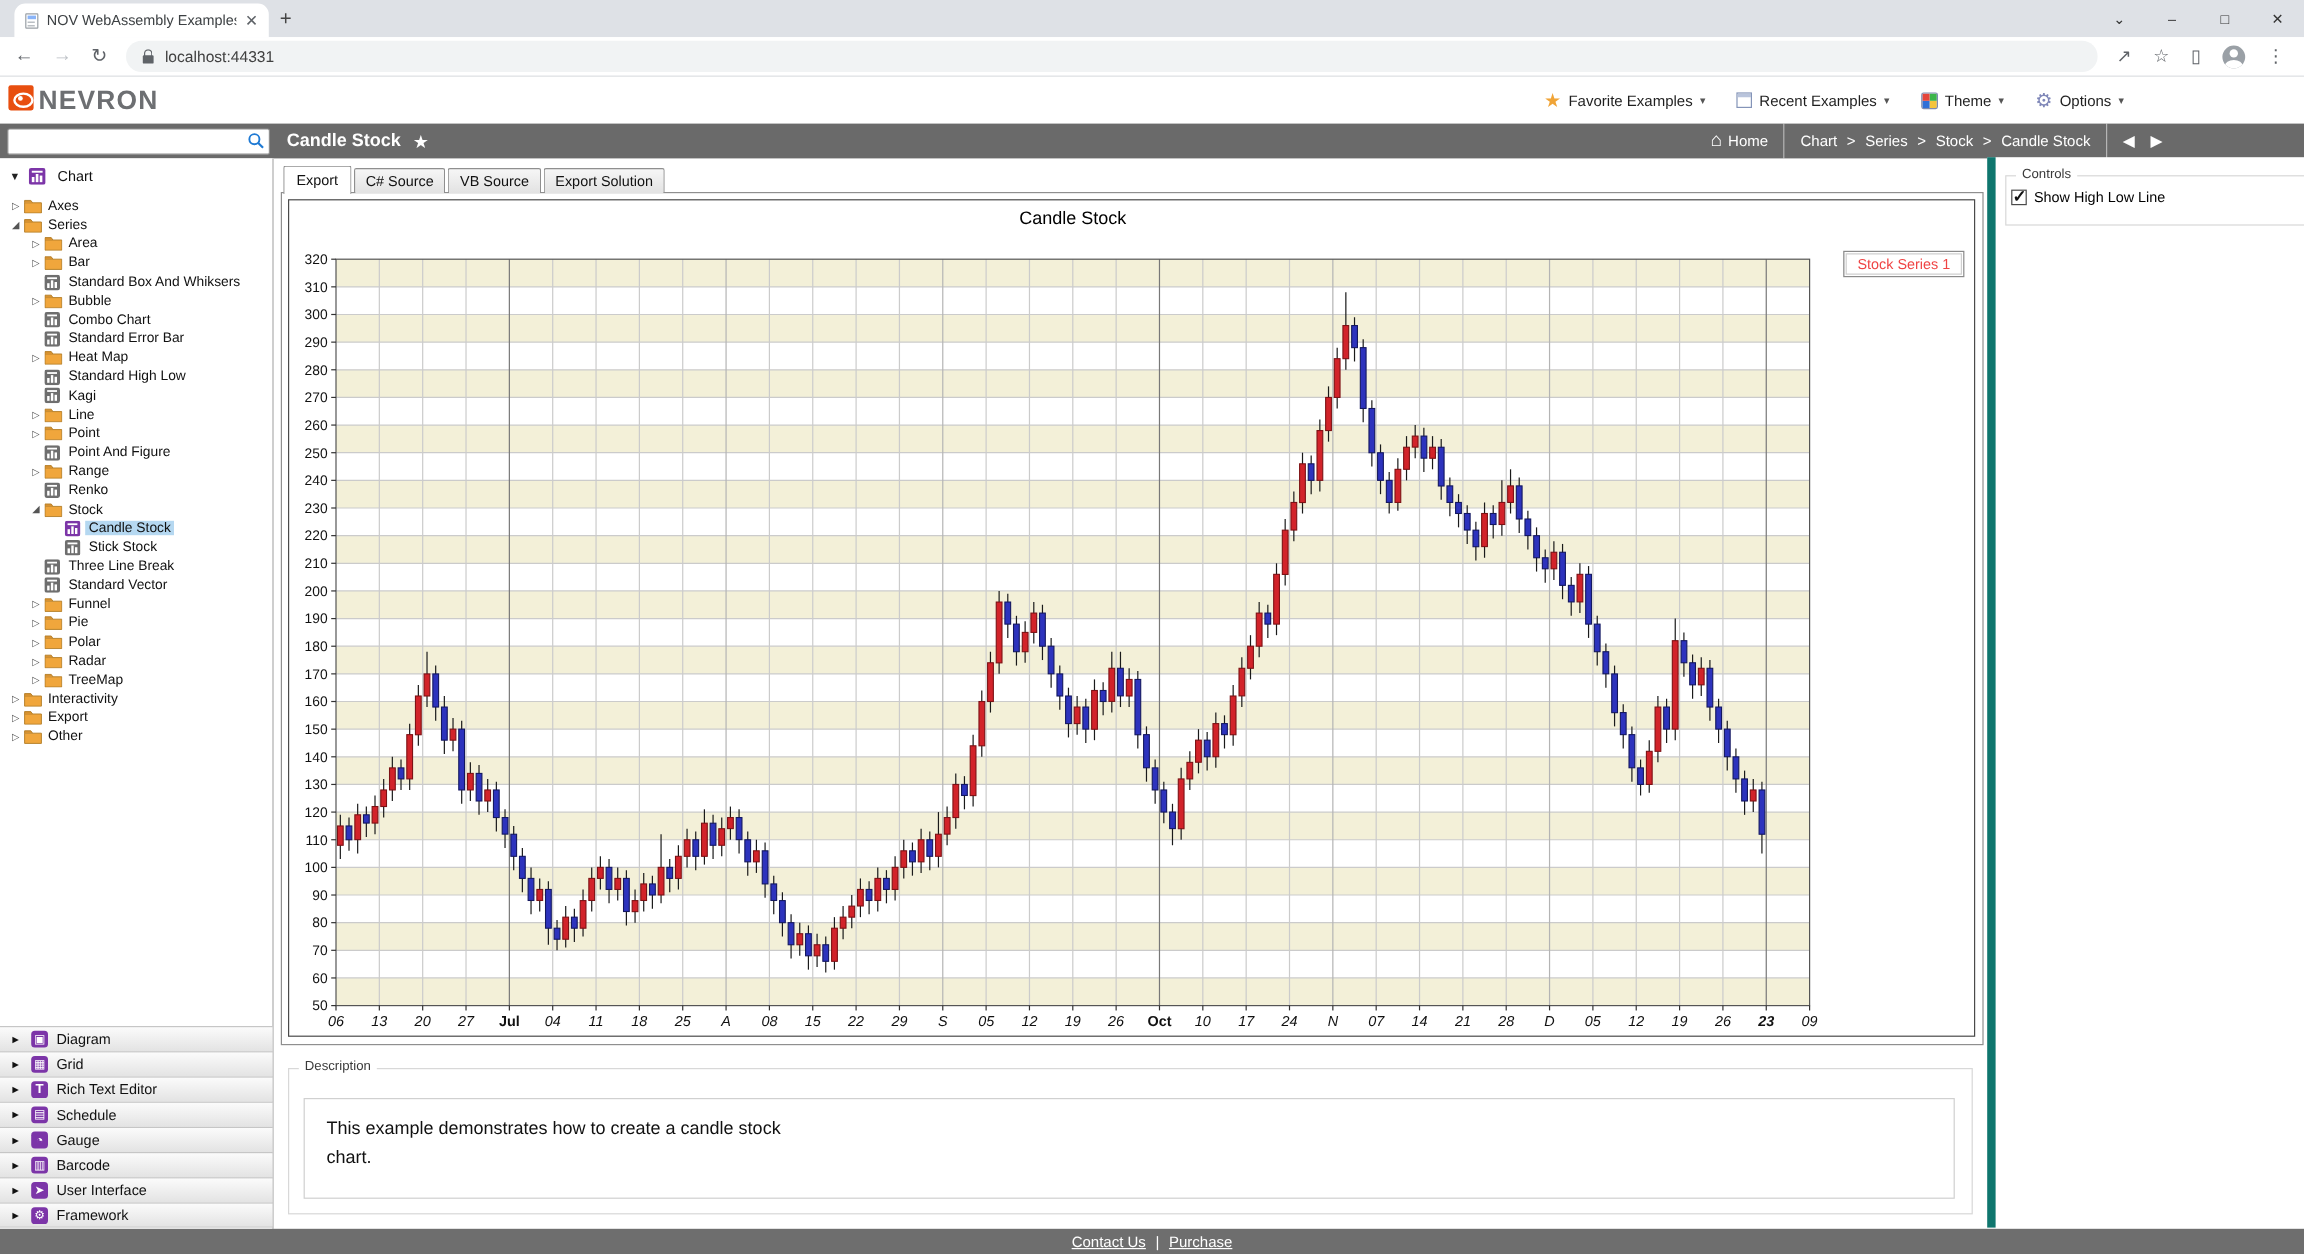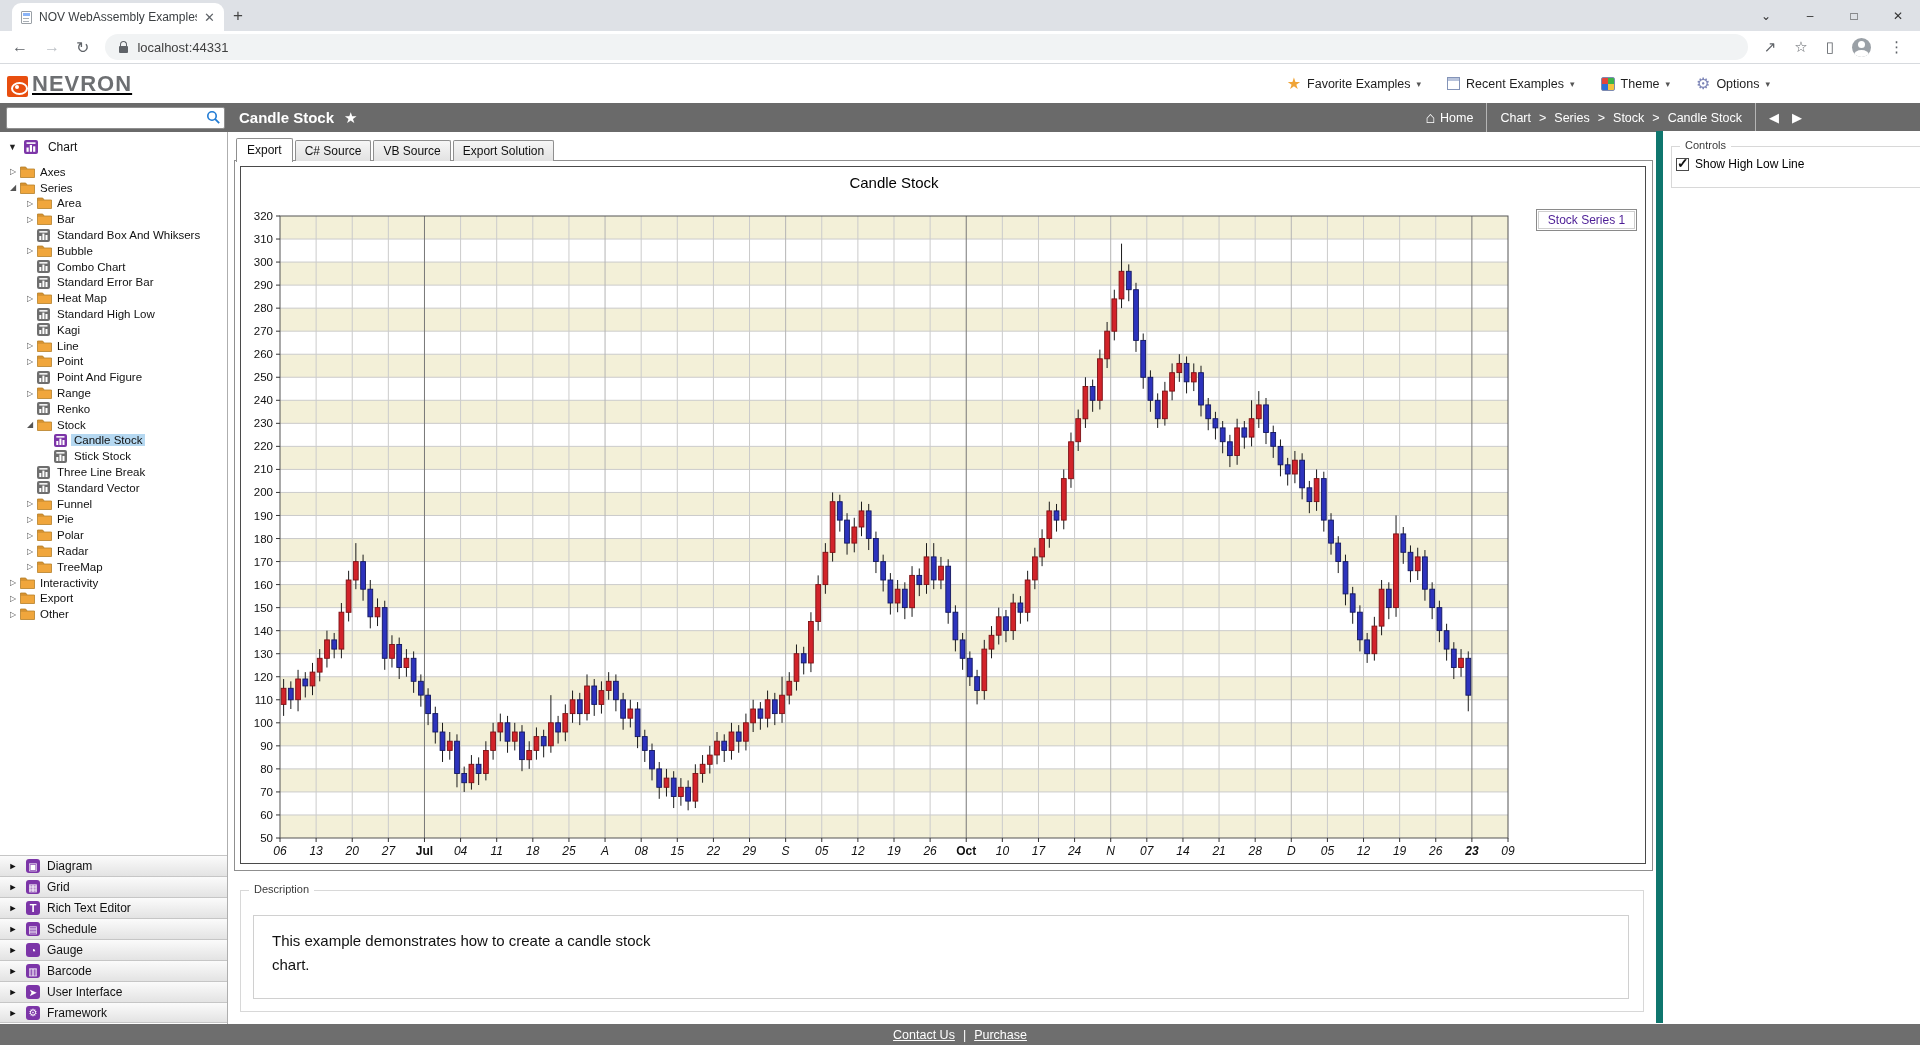--- a/index.html
+++ b/index.html
@@ -26,21 +26,21 @@
   .lock::before { content:''; position:absolute; top:-5px; left:1px; width:5px; height:5px; border:1.5px solid #5f6368; border-bottom:none; border-radius:4px 4px 0 0; }
   .url { font-size:13px; color:#404040; }
   .abicons { display:flex; align-items:center; gap:18px; padding-right:4px; }
   .abico { font-size:15px; color:#5f6368; }
   .avatar { width:19px; height:19px; border-radius:50%; background:#9aa0a6; position:relative; overflow:hidden; }
   .avatar::before { content:''; position:absolute; top:3px; left:6px; width:7px; height:7px; border-radius:50%; background:#fff; }
   .avatar::after { content:''; position:absolute; top:12px; left:2px; width:15px; height:10px; border-radius:50%; background:#fff; }
 
   
   .siteheader { position:absolute; left:0; top:64px; width:1920px; height:39px; background:#fff; display:flex; align-items:center; padding-left:7px; }
-  .logo { display:flex; align-items:flex-end; gap:4px;text-decoration:underline; }
+  .logo { display:flex; align-items:flex-start; gap:4px; }
   .logobox { width:21px; height:21px; background:#e84e0f; border-radius:2px; position:relative; }
   .logobox::before { content:''; position:absolute; left:4px; top:6px; width:13px; height:9px; border:2px solid #fff; border-radius:50%; }
   .logobox::after { content:''; position:absolute; left:8px; top:9px; width:4px; height:4px; background:#fff; border-radius:50%; }
   .logotext { font-size:22px; font-weight:bold; color:#6d6f72; letter-spacing:1px; }
   .hmenu { margin-left:auto; display:flex; align-items:center; gap:26px; padding-right:150px; }
   .hmi { display:flex; align-items:center; gap:6px; font-size:12.5px; color:#1f1f1f; }
   .hmi .chev { font-size:9px; color:#555; }
   .ic-star { color:#f0a437; font-size:16px; }
   .ic-recent { width:13px; height:13px; border:1px solid #8494b8; background:#fff; box-shadow:inset 0 3px 0 #b9c4dc; }
   .ic-theme { width:14px; height:14px; border:1px solid #7d8ab0; border-radius:2px;
@@ -81,21 +81,21 @@
   .acc-ico { width:14px; height:14px; border-radius:3px; background:#7c35a8; color:#fff; font-size:10px; display:flex; align-items:center; justify-content:center; margin-right:7px; }
   .acc-ico.t { font-weight:bold; font-size:11px; }
 
   
   .ctabs { position:absolute; left:236px; top:138px; height:23px; display:flex; align-items:flex-end; z-index:4; }
   .ctab { border:1px solid #8f8f8f; border-bottom:none; background:linear-gradient(#f6f6f6,#e2e2e2); padding:3px 9px; font-size:12px; color:#111; margin-right:2px; border-radius:2px 2px 0 0; }
   .ctab.active { background:#fff; position:relative; padding:4px 10px 5px; margin-bottom:-1px; }
   .tabbox { position:absolute; left:234px; top:160px; width:1419px; height:711px; border:1px solid #8f8f8f; background:#fff; z-index:1; }
   .chartpanel { position:absolute; left:240px; top:166px; width:1406px; height:698px; border:1px solid #4a4a4a; background:#fff; z-index:2; }
   .charttitle { position:absolute; left:280px; top:174px; width:1228px; text-align:center; font-size:15px; color:#000; z-index:3; }
-  .legendbox { position:absolute; left:1536px; top:209px; width:101px; height:22px; background:#fff; border:1px solid #8a8a8a; box-shadow:inset 0 0 0 1px #fff, inset 0 0 0 2px #cfcfcf; display:flex; align-items:center; justify-content:center; font-size:12px; color:#4c1d95; z-index:3; }
+  .legendbox { position:absolute; left:1536px; top:209px; width:101px; height:22px; background:#fff; border:1px solid #8a8a8a; box-shadow:inset 0 0 0 1px #fff, inset 0 0 0 2px #cfcfcf; display:flex; align-items:center; justify-content:center; font-size:12px; color:#ef4444; z-index:3; }
   .chartsvg { position:absolute; left:240px; top:166px; z-index:2; }
 
   
   .groupbox { position:absolute; border:1px solid #d8d8d8; }
   .gb-label { position:absolute; top:-8px; left:8px; background:#fff; padding:0 5px; font-size:11px; color:#3a3a3a; }
   .descbox { left:240px; top:890px; width:1404px; height:122px; }
   .descinner { position:absolute; left:12px; top:24px; right:14px; height:84px; border:1px solid #d0d0d0; background:#fff; padding:13px 18px; }
   .descinner p { width:420px; font-size:15px; line-height:24px; color:#111; }
 
   .rightpanel { position:absolute; left:1656px; top:131px; width:292px; height:892px; background:#fff; border-left:7px solid #0f766e; }

